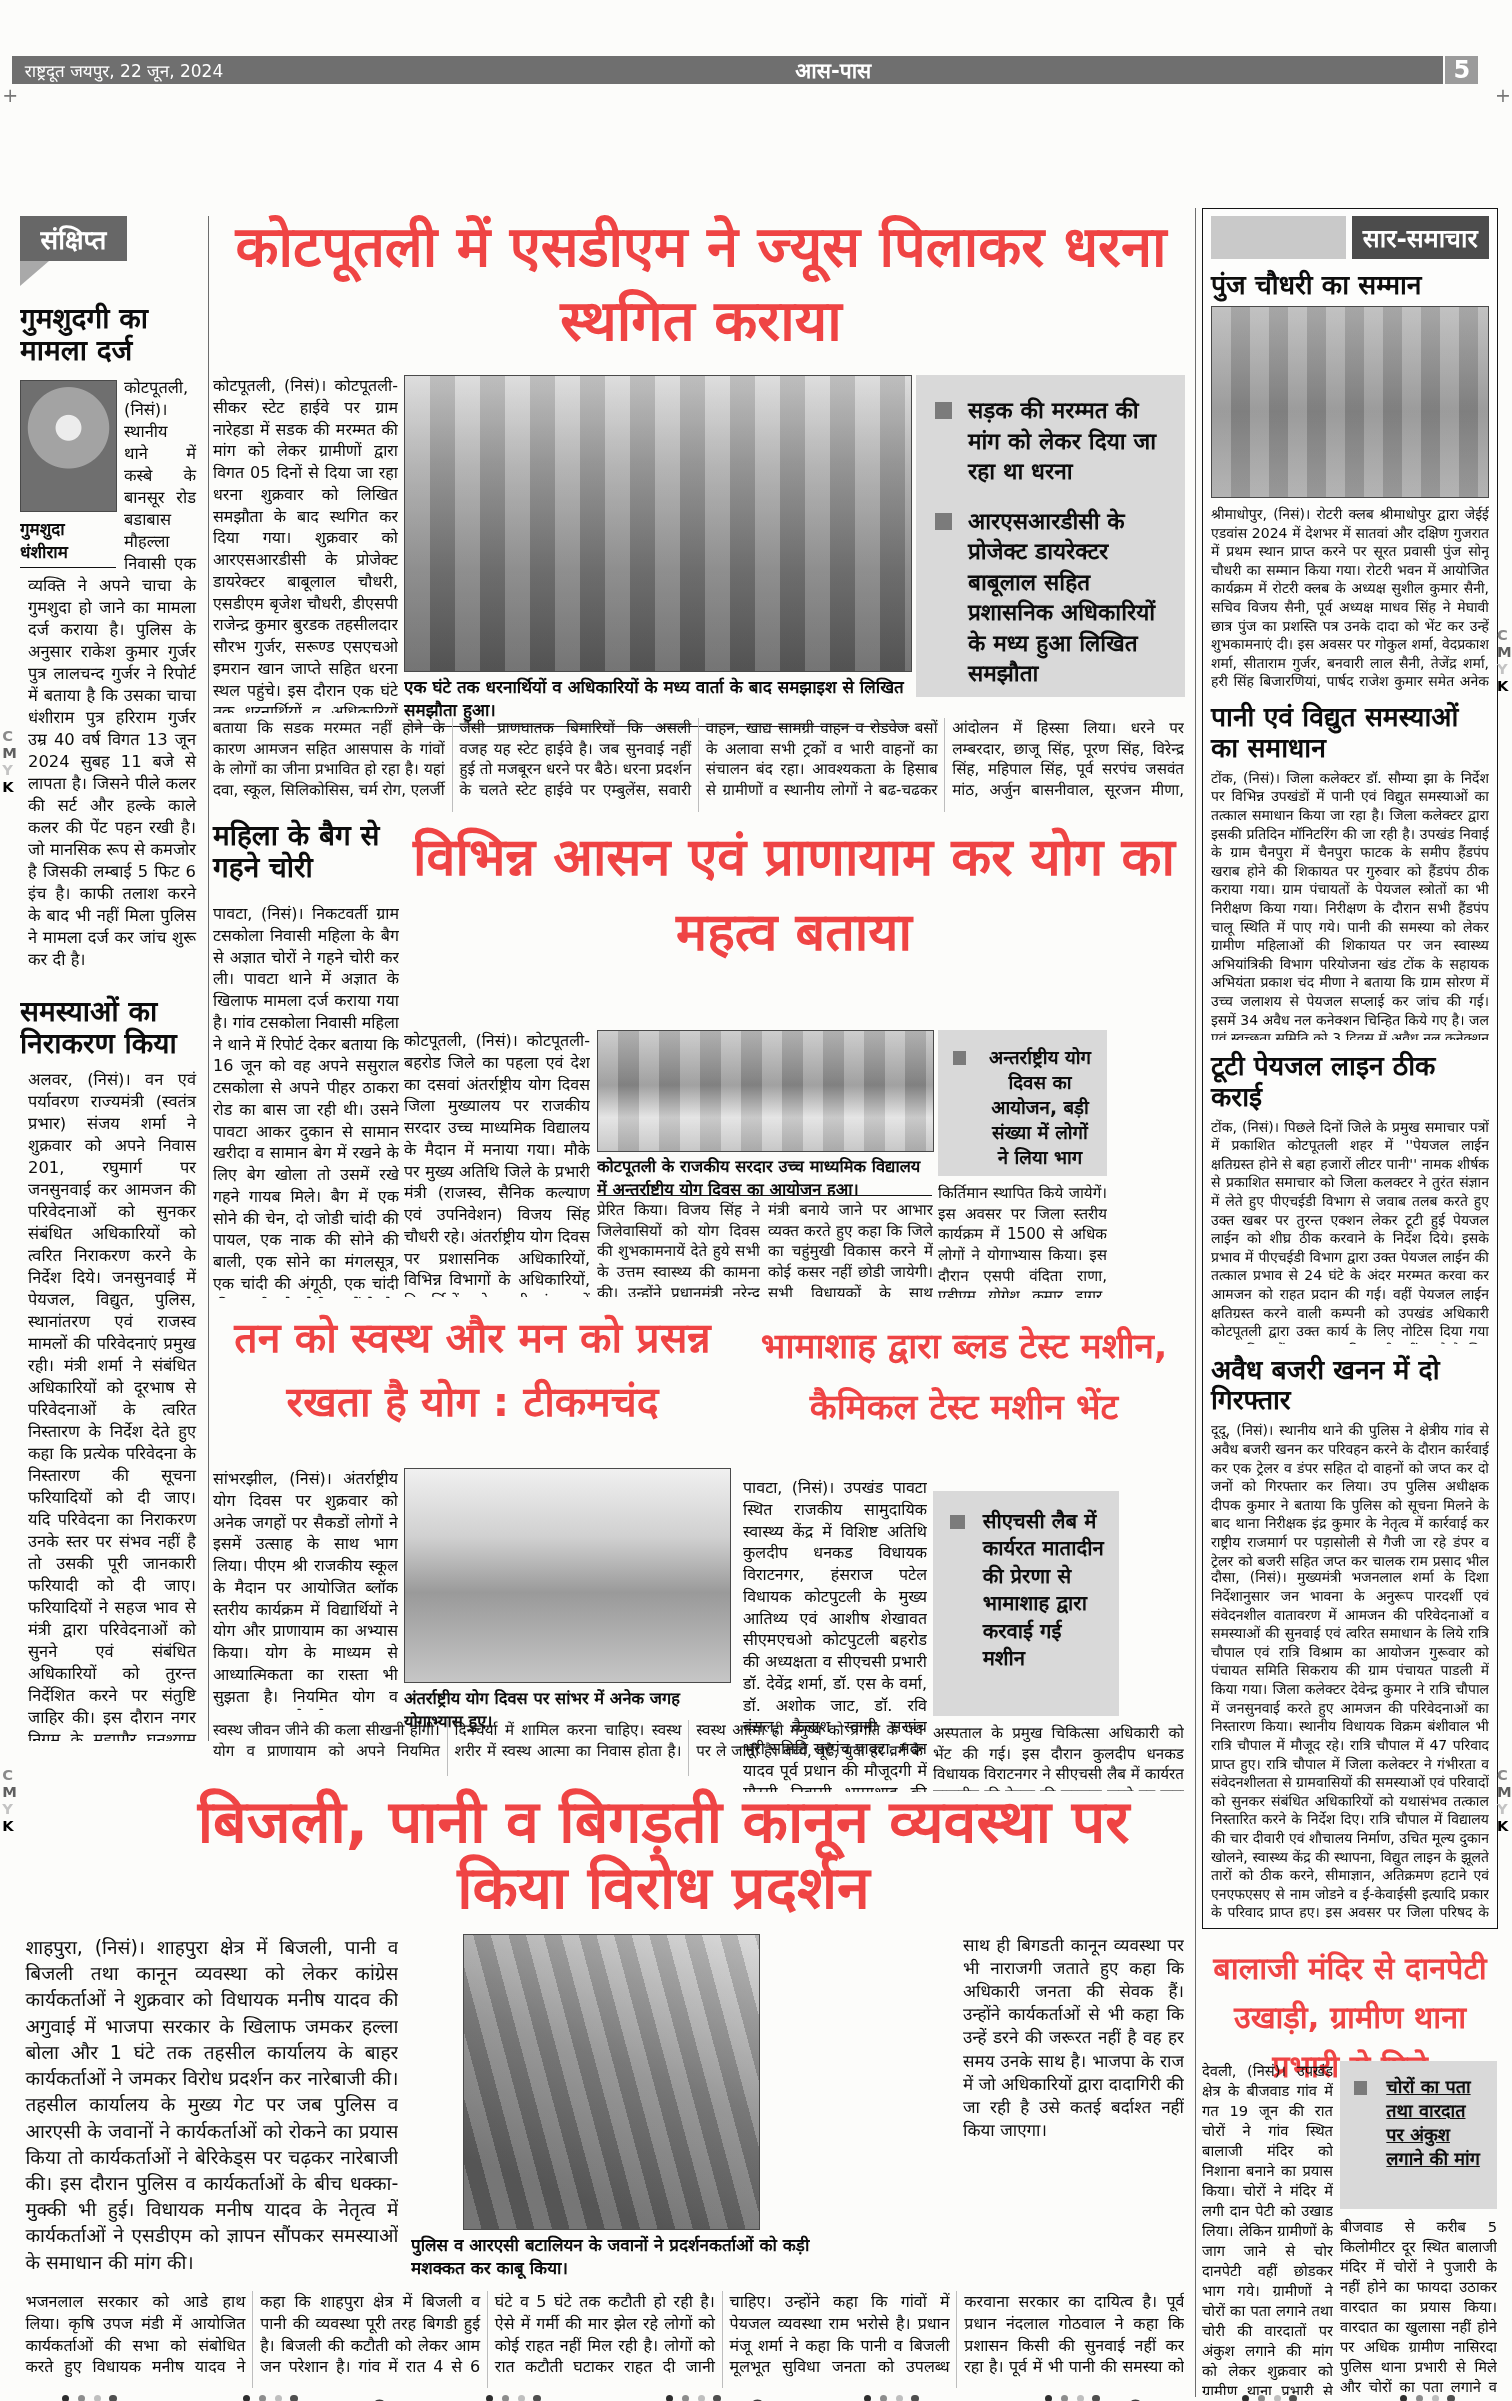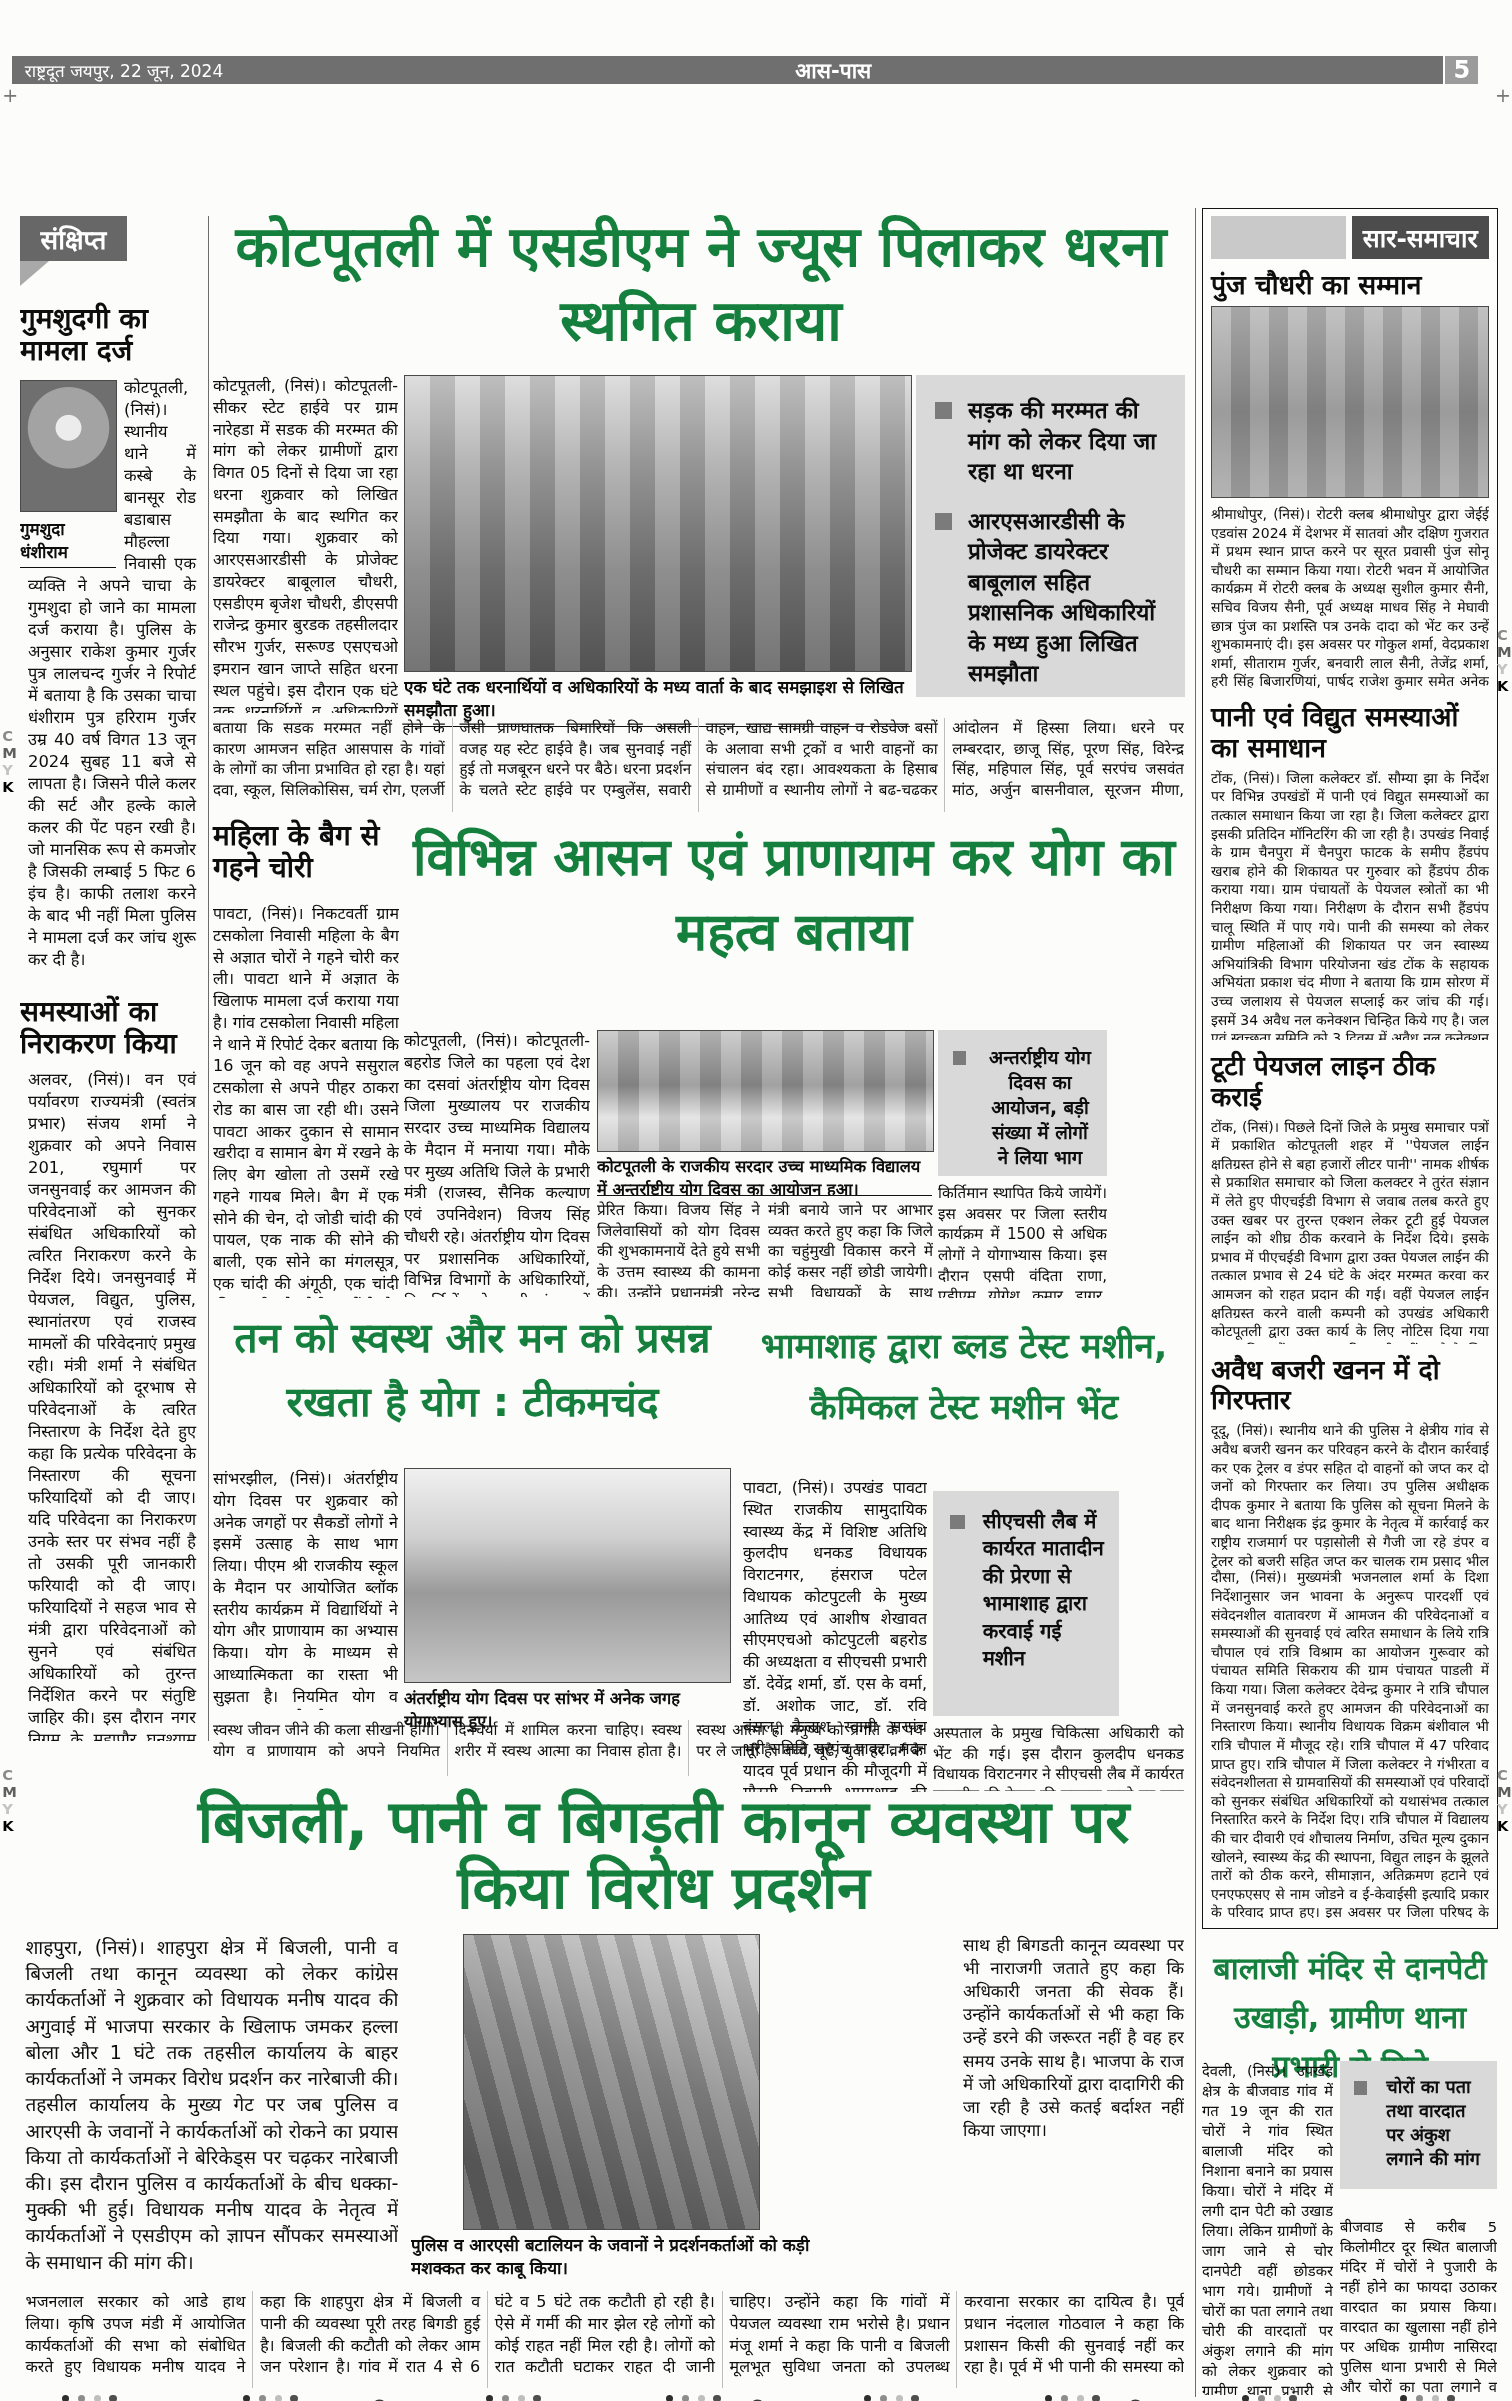--- a/index.html
+++ b/index.html
@@ -9,21 +9,21 @@
   
   .masthead{display:flex;align-items:center;background:#6f6f6f;color:#fff;}
   .mh-left{font-size:17px;padding-left:12.4px;white-space:nowrap;}
   .mh-center{flex:1;text-align:center;font-size:21px;font-weight:700;}
   .mh-page{width:33px;align-self:stretch;background:#9b9b9b;color:#fff;font-size:24px;font-weight:700;
            display:flex;align-items:center;justify-content:center;border-left:2.8px solid #fcfcfa;}
   
   .sec-head{background:#676767;color:#fff;font-size:26px;font-weight:700;width:107px;text-align:center;padding:4.5px 0;}
   .tri{width:0;height:0;border-left:29px solid #a9a9a9;border-bottom:25px solid transparent;}
   
-  .hl{font-weight:700;text-align:center;color:#15803d;}
+  .hl{font-weight:700;text-align:center;color:#ef4444;}
   .body-col{font-size:16px;line-height:1.36;text-align:justify;overflow:hidden;}
   p.body{margin:8px;}
   .leftcol{overflow:hidden;}
   .leftcol .ln-title{font-size:28px;line-height:1.16;font-weight:700;margin:17px 0 9px;}
   .leftcol .body{font-size:16.4px;line-height:1.34;text-align:justify;}
   .ph{background:#b5b5b5;border:0.6px solid #4a4a4a;}
   .ph-portrait{background:radial-gradient(circle at 50% 36%,#ececec 0 13%,#a3a3a3 14% 42%,#6f6f6f 43% 100%);}
   .ph-crowd{background:repeating-linear-gradient(90deg,rgba(255,255,255,.14) 0 25px,rgba(0,0,0,.12) 25px 50px),
             linear-gradient(180deg,#d8d8d8,#a9a9a9 30%,#7d7d7d 65%,#5e5e5e);}
   .ph-yoga{background:repeating-linear-gradient(90deg,rgba(255,255,255,.16) 0 20.3px,rgba(0,0,0,.10) 20.3px 41px),
@@ -180,21 +180,21 @@
     </div>
 
     <div>
       <p class="body" style="max-height:350px;">दौसा, (निसं)। मुख्यमंत्री भजनलाल शर्मा के दिशा निर्देशानुसार जन भावना के अनुरूप पारदर्शी एवं संवेदनशील वातावरण में आमजन की परिवेदनाओं व समस्याओं की सुनवाई एवं त्वरित समाधान के लिये रात्रि चौपाल एवं रात्रि विश्राम का आयोजन गुरूवार को पंचायत समिति सिकराय की ग्राम पंचायत पाडली में किया गया। जिला कलेक्टर देवेन्द्र कुमार ने रात्रि चौपाल में जनसुनवाई करते हुए आमजन की परिवेदनाओं का निस्तारण किया। स्थानीय विधायक विक्रम बंशीवाल भी रात्रि चौपाल में मौजूद रहे। रात्रि चौपाल में 47 परिवाद प्राप्त हुए। रात्रि चौपाल में जिला कलेक्टर ने गंभीरता व संवेदनशीलता से ग्रामवासियों की समस्याओं एवं परिवादों को सुनकर संबंधित अधिकारियों को यथासंभव तत्काल निस्तारित करने के निर्देश दिए। रात्रि चौपाल में विद्यालय की चार दीवारी एवं शौचालय निर्माण, उचित मूल्य दुकान खोलने, स्वास्थ्य केंद्र की स्थापना, विद्युत लाइन के झूलते तारों को ठीक करने, सीमाज्ञान, अतिक्रमण हटाने एवं एनएफएसए से नाम जोडने व ई-केवाईसी इत्यादि प्रकार के परिवाद प्राप्त हुए। इस अवसर पर जिला परिषद के मुख्य कार्यकारी अधिकारी धारा सिंह मीणा, स्थानीय उपखंड अधिकारी यशवंत मीणा, विकास अधिकारी, सरपंच अर्चना मीणा, जिला शिक्षा अधिकारी माध्यमिक घनश्याम मीणा, जिला रसद अधिकारी हितेश मीणा, समाज कल्याण विभाग के सहायक निदेशक श्यामसुंदर शर्मा, विद्युत विभाग एसई बीएल मीणा, पीएचईडी विभाग एसई रामनिवास मीणा, उद्योग विभाग जीएम मेघराज मीणा, सहायक सूचना एव जनसंपर्क अधिकारी छगनलाल यादव संबंधित जिला स्तरीय व ब्लॉक स्तरीय अधिकारी मौजूद रहें।</p>
     </div>
 
   </div>
 
   <div class="abs hl" style="left:1202px;top:1945px;width:296px;height:106px;font-size:30.5px;line-height:1.6;">बालाजी मंदिर से दानपेटी उखाड़ी, ग्रामीण थाना प्रभारी से मिले</div>
   <div class="abs body-col" style="left:1202px;top:2061px;width:131px;height:334px;font-size:14.7px;">देवली, (निसं)। उपखंड क्षेत्र के बीजवाड गांव में गत 19 जून की रात चोरों ने गांव स्थित बालाजी मंदिर को निशाना बनाने का प्रयास किया। चोरों ने मंदिर में लगी दान पेटी को उखाड लिया। लेकिन ग्रामीणों के जाग जाने से चोर दानपेटी वहीं छोडकर भाग गये। ग्रामीणों ने चोरों का पता लगाने तथा चोरी की वारदातों पर अंकुश लगाने की मांग को लेकर शुक्रवार को ग्रामीण थाना प्रभारी से मुलाकात की।</div>
-  <div class="abs gray-box" style="left:1340px;top:2061px;width:157px;height:128px;padding:13.6px 11.3px;box-sizing:border-box;">
+  <div class="abs gray-box" style="left:1340px;top:2061px;width:157px;height:148px;padding:13.6px 11.3px;box-sizing:border-box;text-decoration:underline;">
     <ul class="blist" style="font-size:18px;">
       <li><span class="sq" style="width:13.6px;height:13.6px;"></span><span>चोरों का पता तथा वारदात पर अंकुश लगाने की मांग</span></li>
     </ul>
   </div>
   <div class="abs body-col" style="left:1340px;top:2217px;width:157px;height:178px;font-size:14.7px;">बीजवाड से करीब 5 किलोमीटर दूर स्थित बालाजी मंदिर में चोरों ने पुजारी के नहीं होने का फायदा उठाकर वारदात का प्रयास किया। वारदात का खुलासा नहीं होने पर अधिक ग्रामीण नासिरदा पुलिस थाना प्रभारी से मिले और चोरों का पता लगाने व गश्त बढाने की सूचना दी। गत 19 जून की रात 12 बजे बाद चोरों ने बालाजी मंदिर परिसर में पीछे की ओर से दीवार फांदकर प्रवेश किया। इधर, ग्रामीणों की सूचना पर सरपंच प्रतिनिधि भंवरलाल, पूर्व सरपंच जीतमल, हेमराज गुर्जर, रामसिंह सहित अनेक ग्रामीण थाने पहुंचे। थाना प्रभारी ने जल्द चोरों का पता लगाने तथा रात्रि गश्त बढाने का भरोसा दिलाया। ग्रामीणों ने बताया कि 18 जून की रात को भी चोरों ने दान पेटी ले जाने का प्रयास किया था। इस प्रकार की वारदातें लगातार बढ रही है।</div>
 
   <div class="abs cmyk" style="left:2.3px;top:728px;">
     <span class="c">C</span>
     <span class="m">M</span>
     <span class="y">Y</span>

